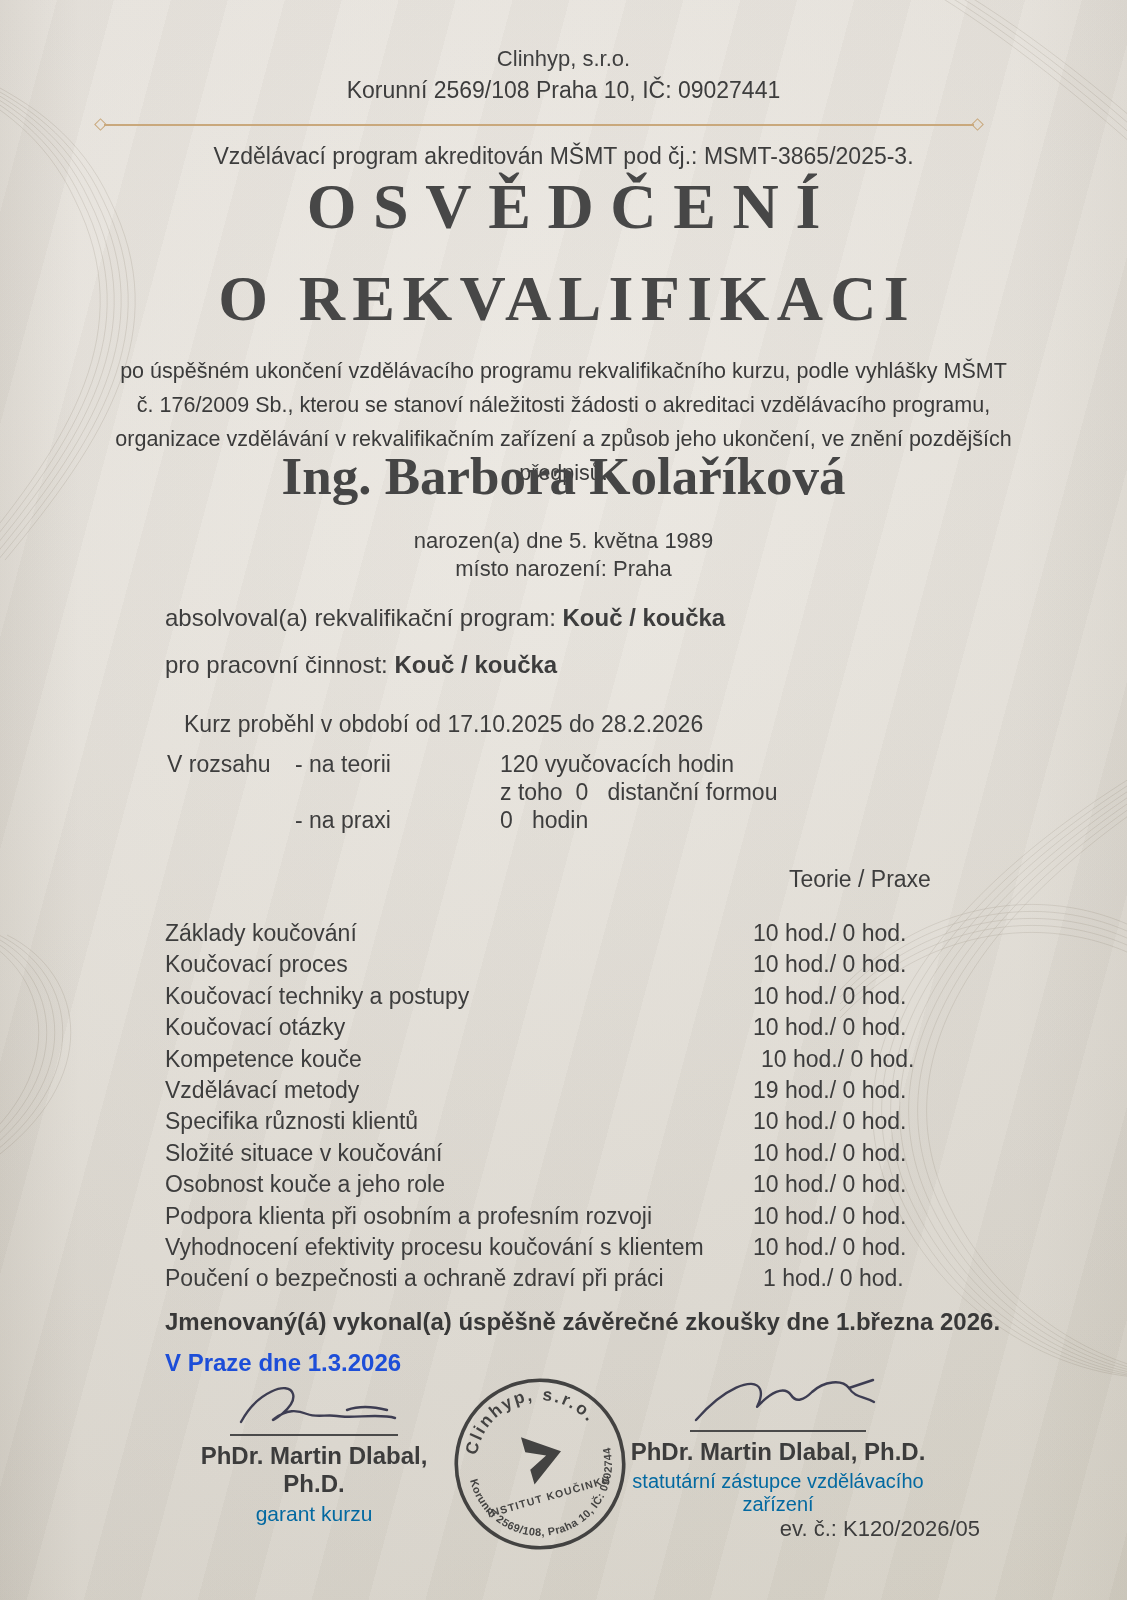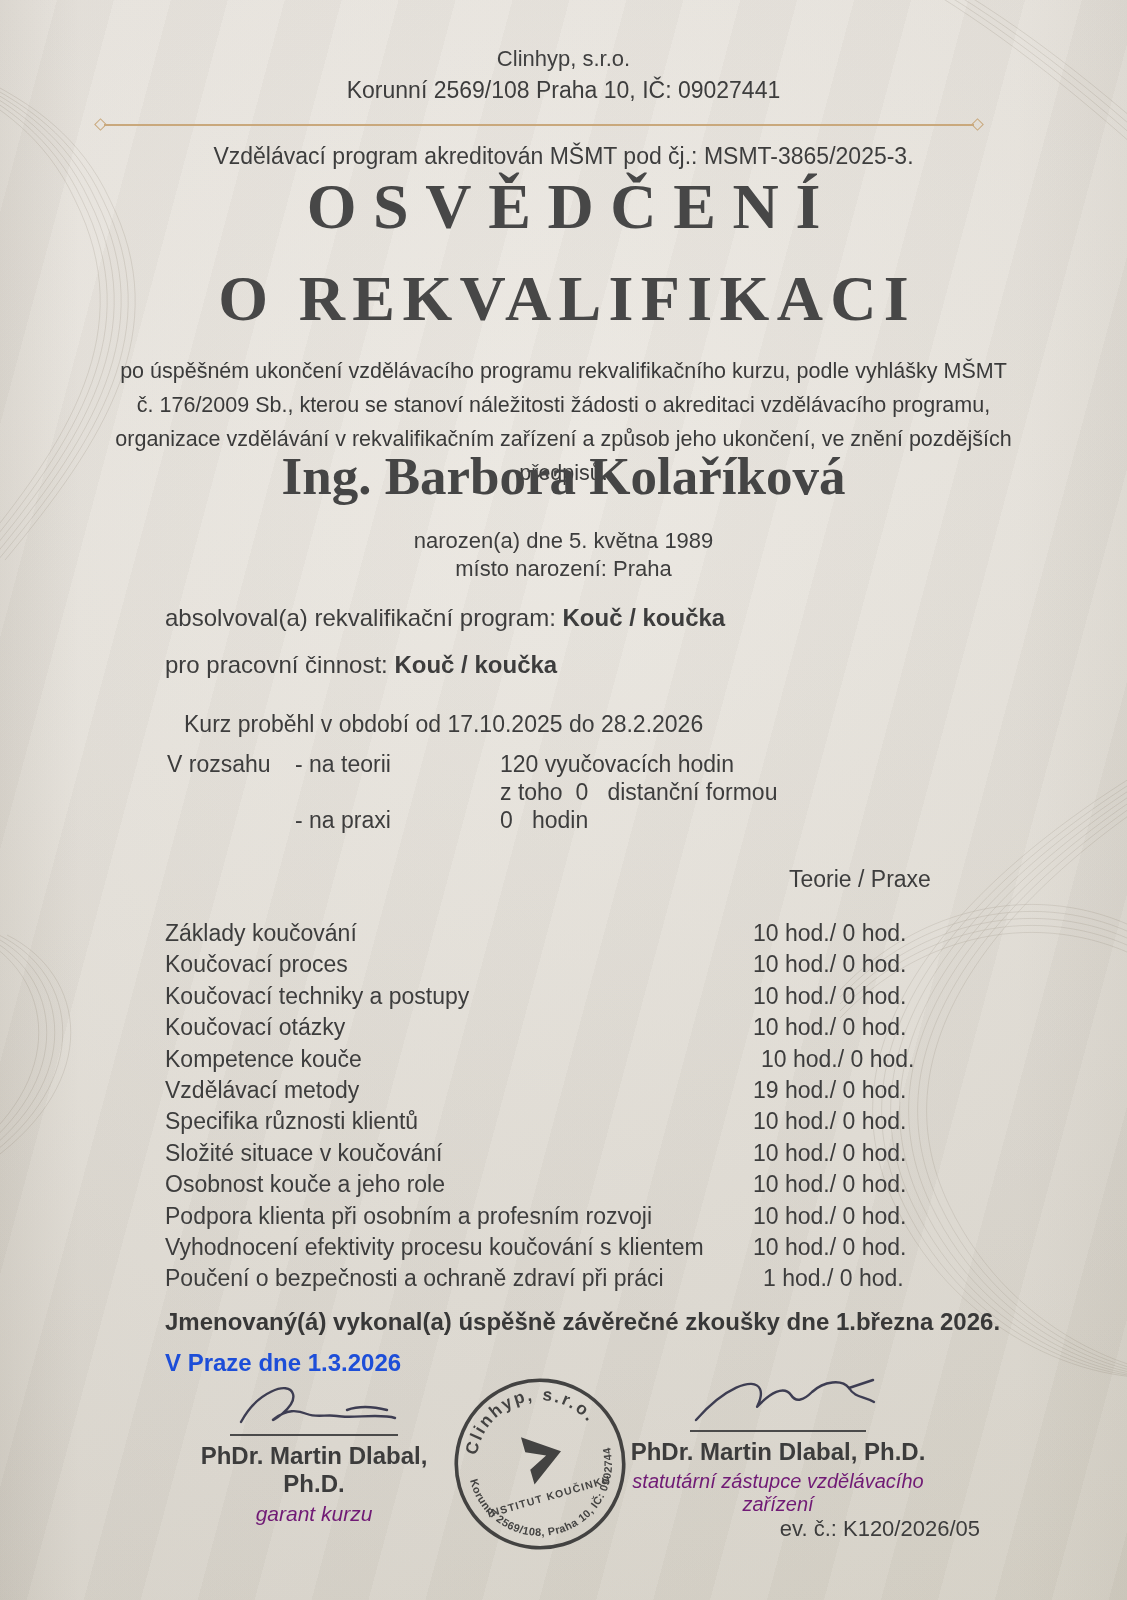--- a/index.html
+++ b/index.html
@@ -64,21 +64,21 @@
   .placedate{top:1349px;left:165px;font-size:24px;font-weight:bold;color:#1d4ed8;}
 
   .sig-block{text-align:center;}
   .sig-left{left:178px;top:1378px;width:272px;}
   .sig-right{left:608px;top:1372px;width:340px;}
   .sig-svg{display:block;margin:0 auto;}
   .sig-line{height:0;border-bottom:2px solid #4a4a4a;margin:0 auto;}
   .sig-left .sig-line{width:168px;}
   .sig-right .sig-line{width:176px;}
   .sig-name{font-size:24px;font-weight:bold;color:#3c3c3c;margin-top:6px;}
-  .sig-role{font-size:21px;font-style:italic;color:#701a75;margin-top:4px;}
+  .sig-role{font-size:21px;color:#0369a1;margin-top:4px;}
   .sig-right .sig-role{font-size:20px;}
 
   .stamp{left:449px;top:1371px;width:182px;height:186px;opacity:0.88;}
 
   .evnum{top:1516px;right:147px;font-size:22px;}
 </style>
 </head>
 <body>
 
 <div class="page">

